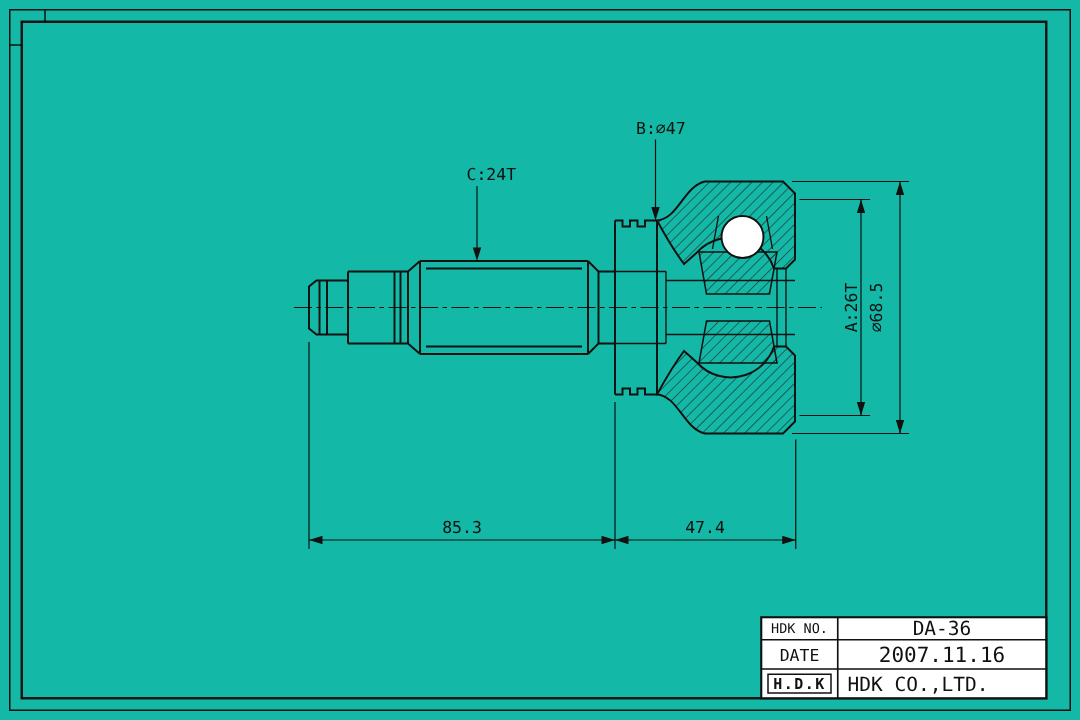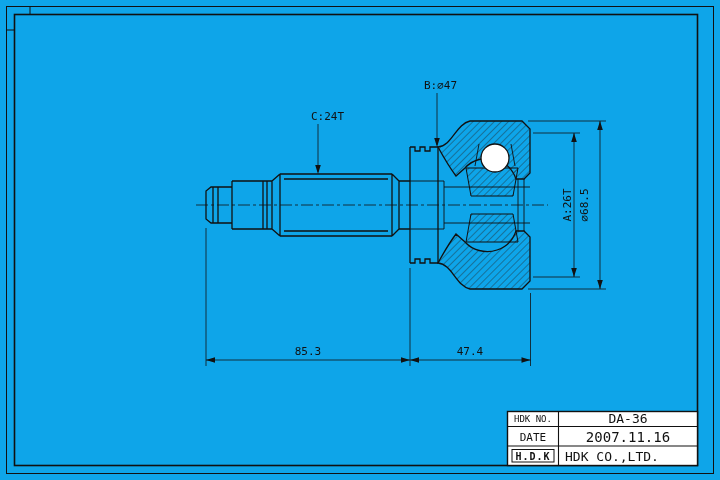--- a/index.html
+++ b/index.html
@@ -1,20 +1,20 @@
 <!DOCTYPE html>
 <html><head>
 <meta charset="utf-8">
 <title>Technical Drawing</title>
 <style>
   html,body{margin:0;padding:0;background:#ffffff;}
   .sheet{
     position:relative;
     width:720px;height:480px;
-    background:#0ea5e9;
+    background:#14b8a6;
     font-family:"DejaVu Sans Mono", monospace;
   }
   svg{display:block;}
   .t{font-family:"DejaVu Sans Mono", monospace; fill:#111111;}
   .t-small{font-size:9px;}
   .t-med{font-size:11px;}
   .t-val{font-size:13px;}
   .t-date{font-size:14px;}
   .t-logo{font-size:10px;font-weight:bold;letter-spacing:1px;}
 </style>

